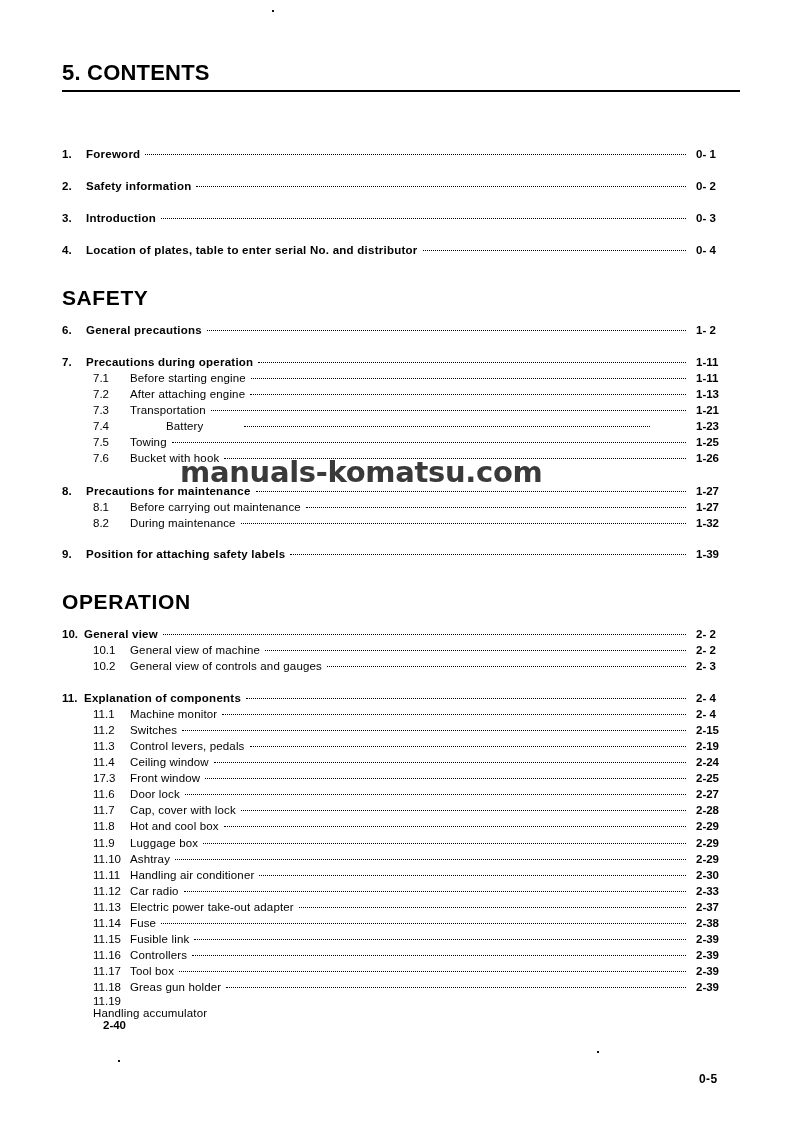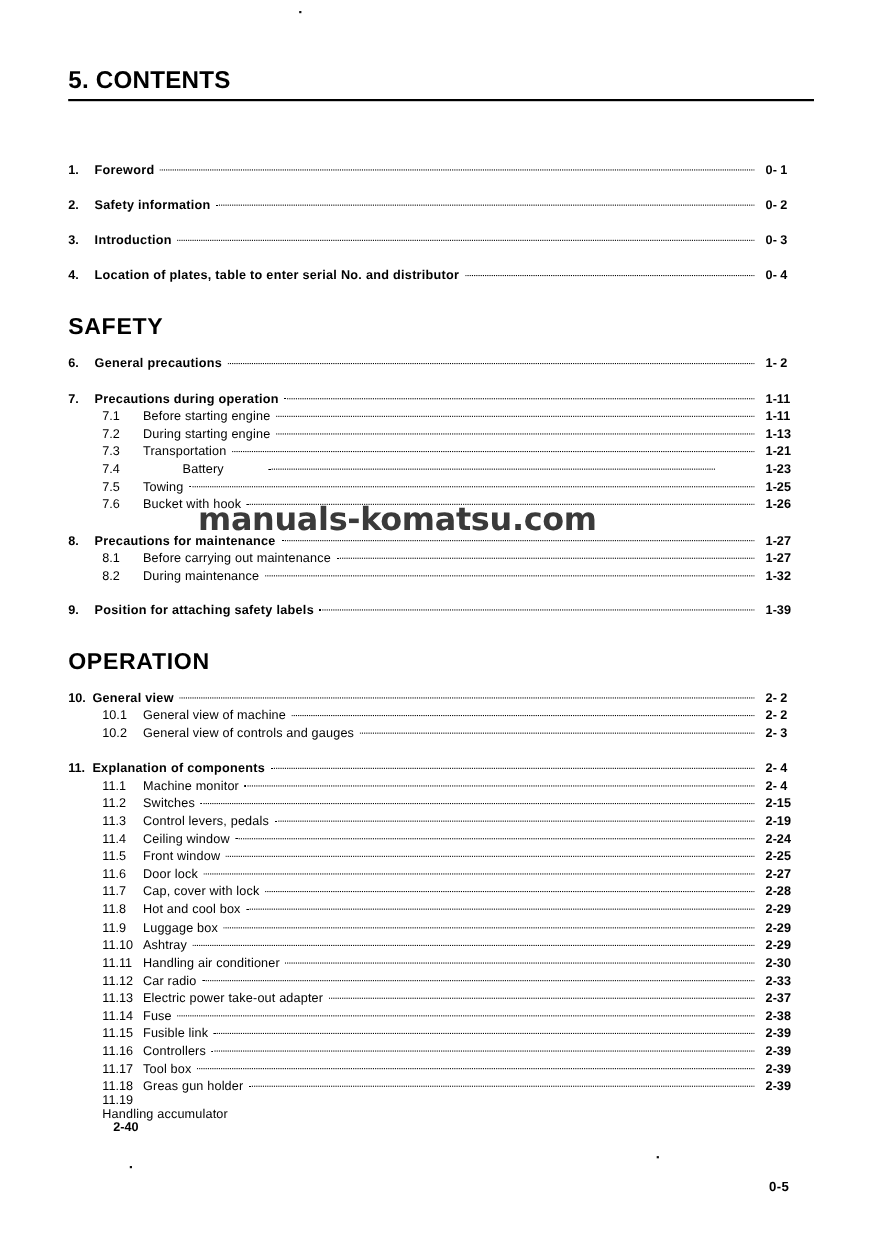--- a/index.html
+++ b/index.html
@@ -213,21 +213,21 @@
         <span class="pg">1-11</span>
       </div>
       <div class="row lvl2" style="top: 370px;">
         <span class="num">7.1</span>
         <span class="label">Before starting engine</span>
         <span class="leader"></span>
         <span class="pg">1-11</span>
       </div>
       <div class="row lvl2" style="top: 386px;">
         <span class="num">7.2</span>
-        <span class="label">During starting engine</span>
+        <span class="label">After attaching engine</span>
         <span class="leader"></span>
         <span class="pg">1-13</span>
       </div>
       <div class="row lvl2" style="top: 402px;">
         <span class="num">7.3</span>
         <span class="label">Transportation</span>
         <span class="leader"></span>
         <span class="pg">1-21</span>
       </div>
       <div class="row lvl2" style="top: 418px; gap: 36px;">
@@ -314,21 +314,21 @@
         <span class="leader"></span>
         <span class="pg">2-19</span>
       </div>
       <div class="row lvl2" style="top: 754px;">
         <span class="num">11.4</span>
         <span class="label">Ceiling window</span>
         <span class="leader"></span>
         <span class="pg">2-24</span>
       </div>
       <div class="row lvl2" style="top: 770px;">
-        <span class="num">11.5</span>
+        <span class="num">17.3</span>
         <span class="label">Front window</span>
         <span class="leader"></span>
         <span class="pg">2-25</span>
       </div>
       <div class="row lvl2" style="top: 786px;">
         <span class="num">11.6</span>
         <span class="label">Door lock</span>
         <span class="leader"></span>
         <span class="pg">2-27</span>
       </div>

